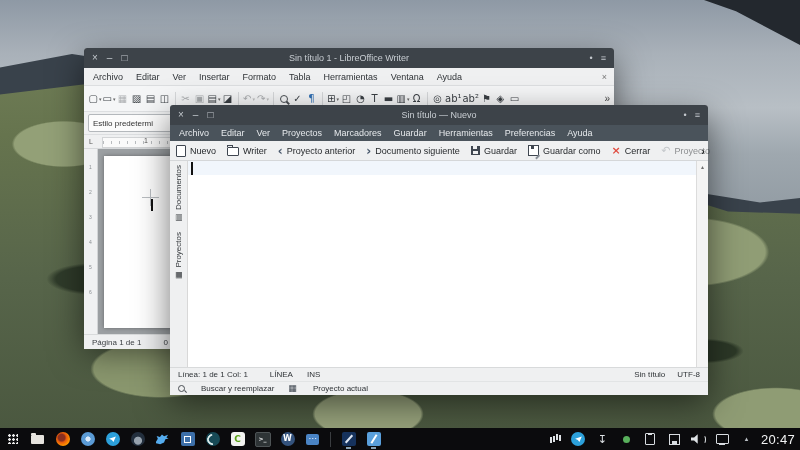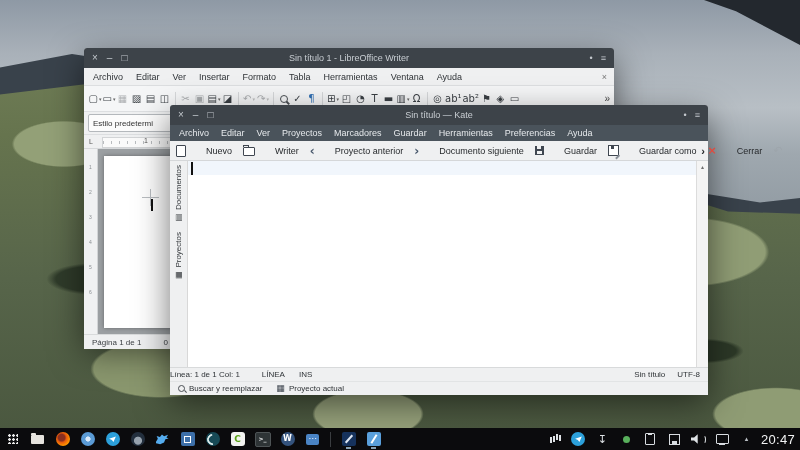--- a/index.html
+++ b/index.html
@@ -79,21 +79,21 @@
   .cross-v{position:absolute;left:46px;top:33px;width:1px;height:17px;background:#b9bdc1;}
   .wcaret{position:absolute;left:47px;top:43px;width:1.5px;height:12px;background:#111;}
   .wstatus{height:14px;background:#eff0f1;border-top:1px solid #d8dadb;display:flex;align-items:center;
            font-size:8px;color:#3a3e42;padding:0 8px;gap:22px;}
   
   .kate{left:170px;top:105px;width:538px;height:285px;background:#eff0f1;z-index:3;}
   .kmenubar{height:16px;background:#4a535b;display:flex;align-items:center;gap:12px;padding:0 9px;
             font-size:9px;color:#e6e9ec;}
   .ktoolbar{height:19px;background:#eff0f1;border-bottom:1px solid #d5d7d9;display:flex;align-items:center;
             padding:0 6px;gap:11px;position:relative;font-size:9px;color:#26292c;}
-  .kbtn{display:inline-flex;align-items:center;gap:20px;white-space:nowrap;}
+  .kbtn{display:inline-flex;align-items:center;gap:4px;white-space:nowrap;}
   .kic{display:inline-flex;align-items:center;justify-content:center;font-family:"DejaVu Sans",sans-serif;
        font-size:11px;line-height:1;color:#3f4650;}
   .ic-doc .kic{width:8px;height:10px;border:1px solid #3f4650;border-radius:1px;background:#fff;}
   .ic-folder .kic{width:10px;height:7px;border:1px solid #3f4650;border-radius:1px;background:#fff;position:relative;margin-top:2px;}
   .ic-folder .kic::before{content:"";position:absolute;top:-3px;left:-1px;width:4px;height:1px;
        border:1px solid #3f4650;border-bottom:none;}
   .ic-chev .kic{color:#46566a;font-size:12px;font-weight:bold;}
   .ic-floppy .kic{width:9px;height:9px;background:#3f4650;position:relative;}
   .ic-floppy .kic::before{content:"";position:absolute;top:0;left:2px;width:4px;height:3px;background:#eff0f1;}
   .ic-floppy .kic::after{content:"";position:absolute;bottom:1px;left:2px;width:5px;height:3px;background:#eff0f1;}
@@ -109,27 +109,27 @@
             align-items:center;padding-top:4px;gap:10px;}
   .stab{writing-mode:vertical-rl;transform:rotate(180deg);font-size:8px;color:#33373b;
         display:inline-flex;align-items:center;gap:3px;}
   .stab .sg{font-size:8px;transform:rotate(90deg);font-family:"DejaVu Sans",sans-serif;}
   .keditor{flex:1;background:#fff;position:relative;}
   .curline{position:absolute;left:0;right:0;top:0;height:14px;background:#f1f6fc;}
   .kcaret{position:absolute;left:3px;top:1px;width:2px;height:13px;background:#111;}
   .kscroll{width:11px;background:#f4f4f4;border-left:1px solid #dcdcdc;display:flex;justify-content:center;
            padding-top:2px;font-size:6px;color:#707070;}
   .kstatus1{height:13px;background:#eff0f1;border-top:1px solid #d8dadb;display:flex;align-items:center;
-            font-size:8px;color:#2f3337;padding:0 0;position:relative;}
+            font-size:8px;color:#2f3337;padding:0 8px;position:relative;}
   .kstatus1 .s1{margin-right:22px;}
   .kstatus1 .s2{margin-right:14px;}
   .ks-right{position:absolute;right:8px;display:flex;gap:12px;}
   .kstatus2{height:13px;background:#eff0f1;border-top:1px solid #e2e4e5;display:flex;align-items:center;
             font-size:8px;color:#2f3337;padding:0 8px;gap:14px;}
-  .tvt{display:inline-flex;align-items:center;gap:4px;justify-content:center;}
+  .tvt{display:inline-flex;align-items:center;gap:16px;justify-content:center;}
   .ic-mag .kic{width:5px;height:5px;border:1.2px solid #4a4f54;border-radius:50%;position:relative;}
   .ic-mag .kic::after{content:"";position:absolute;width:3px;height:1.2px;background:#4a4f54;
       transform:rotate(45deg);right:-2.5px;bottom:-1.5px;}
   .ic-grid .kic{font-size:9px;}
   
   .taskbar{position:absolute;left:0;right:0;bottom:0;height:22px;background:#0b0b0d;z-index:5;
            display:flex;align-items:center;padding:0 5px;}
   .apps,.tasks,.tray{display:flex;align-items:center;}
   .apps{gap:10px;}
   .tasks{gap:10px;margin-left:10px;}
@@ -434,21 +434,21 @@
     </div>
   </section>
 
   <section class="window kate">
     <div class="titlebar">
       <span class="wctrls">
         <span>×</span>
         <span>–</span>
         <span>□</span>
       </span>
-      <span>Sin título — Kate</span>
+      <span>Sin título — Nuevo</span>
       <span class="tright">
         <span>•</span>
         <span>≡</span>
       </span>
     </div>
 
     <div class="kmenubar">
 
     <span class="mi">Archivo</span>
         <span class="mi">Editar</span>

